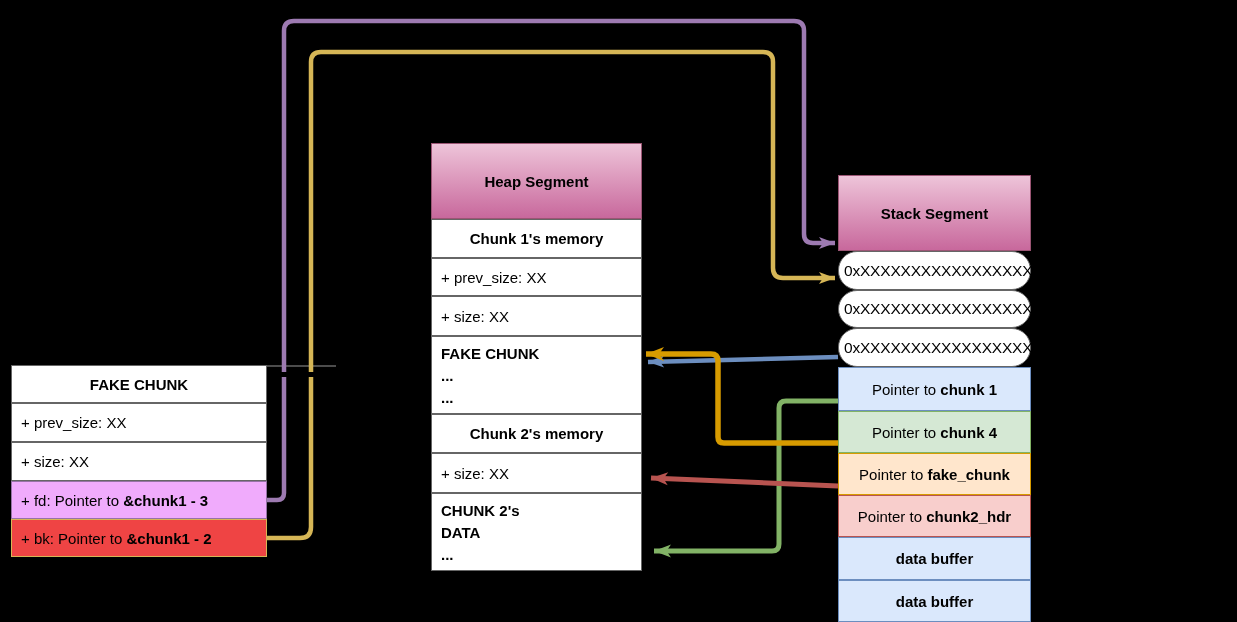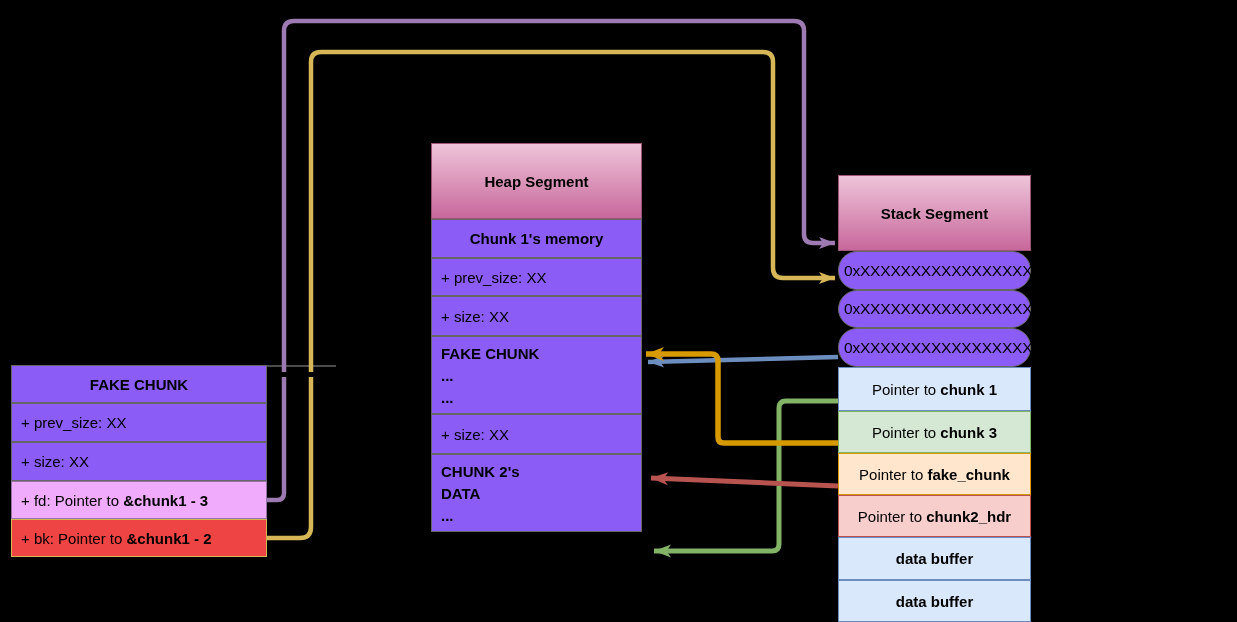--- a/index.html
+++ b/index.html
@@ -8,21 +8,21 @@
     font-family:"Liberation Sans",sans-serif;color:#000;overflow:hidden;
   }
   .mtable{position:absolute;}
   .thead{
     box-sizing:border-box;border:1px solid #9b5574;
     background:linear-gradient(#eec4d9,#c8689c);
     display:flex;align-items:center;justify-content:center;
     font-weight:bold;font-size:15px;text-align:right;
   }
   .row{
-    box-sizing:border-box;border:1px solid #666666;background:#8b5cf6;
+    box-sizing:border-box;border:1px solid #666666;background:#ffffff;
     display:flex;align-items:center;font-size:15px;padding:0 9px;
   }
   .row .pre,.row .bd{white-space:pre;}
   .row .bd{font-weight:bold;}
   .center{justify-content:center;}
   .boldrow{font-weight:bold;}
   .multi{
     flex-direction:column;align-items:flex-start;justify-content:flex-start;
     padding-top:6px;line-height:22px;font-weight:bold;
   }
@@ -75,20 +75,23 @@
       <span class="pre">+ prev_size: XX</span>
     </div>
     <div class="row h40">
       <span class="pre">+ size: XX</span>
     </div>
     <div class="row h78 multi">
       <div>FAKE CHUNK</div>
       <div>...</div>
       <div>...</div>
     </div>
+    <div class="row h39 center boldrow">
+      <span class="pre">Chunk 2's memory</span>
+    </div>
     <div class="row h40">
       <span class="pre">+ size: XX</span>
     </div>
     <div class="row h78 multi">
       <div>CHUNK 2's</div>
       <div>DATA</div>
       <div>...</div>
     </div>
   </div>
 
@@ -104,21 +107,21 @@
     </div>
     <div class="row h39 addr">
       <span class="pre">0xXXXXXXXXXXXXXXXXXX</span>
     </div>
     <div class="row h44 center c-blue">
       <span class="pre">Pointer to </span>
         <span class="bd">chunk 1</span>
     </div>
     <div class="row h42 center c-green">
       <span class="pre">Pointer to </span>
-        <span class="bd">chunk 3</span>
+        <span class="bd">chunk 4</span>
     </div>
     <div class="row h42 center c-orange">
       <span class="pre">Pointer to </span>
         <span class="bd">fake_chunk</span>
     </div>
     <div class="row h42 center c-red">
       <span class="pre">Pointer to </span>
         <span class="bd">chunk2_hdr</span>
     </div>
     <div class="row h43 center boldrow c-blue">

